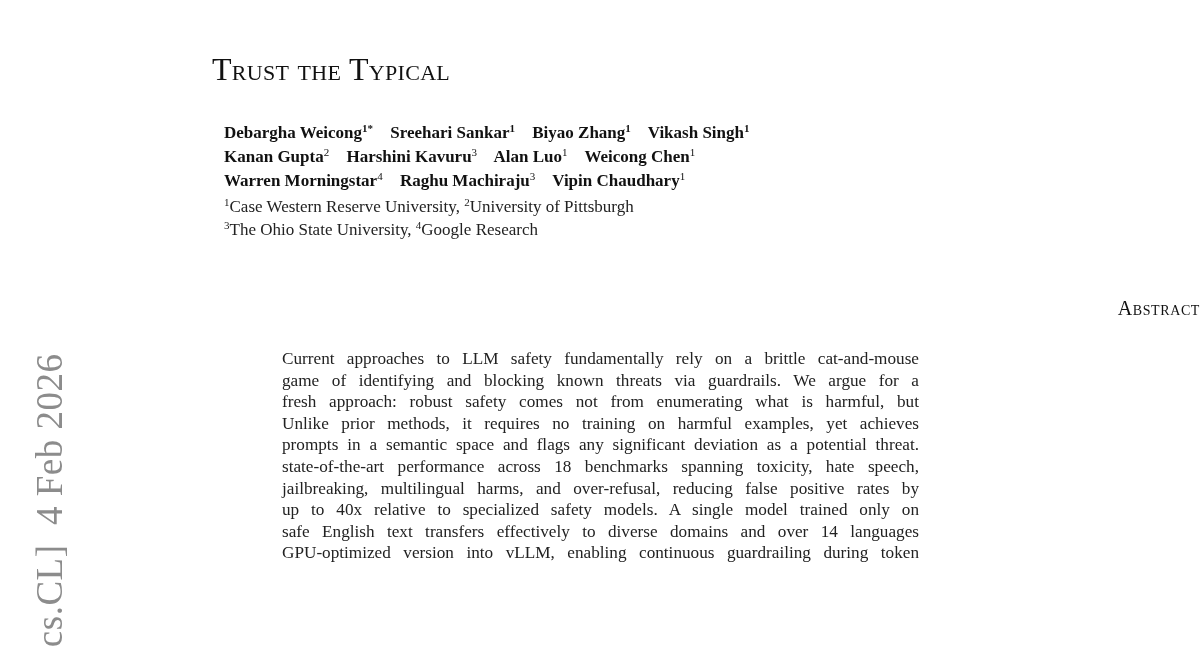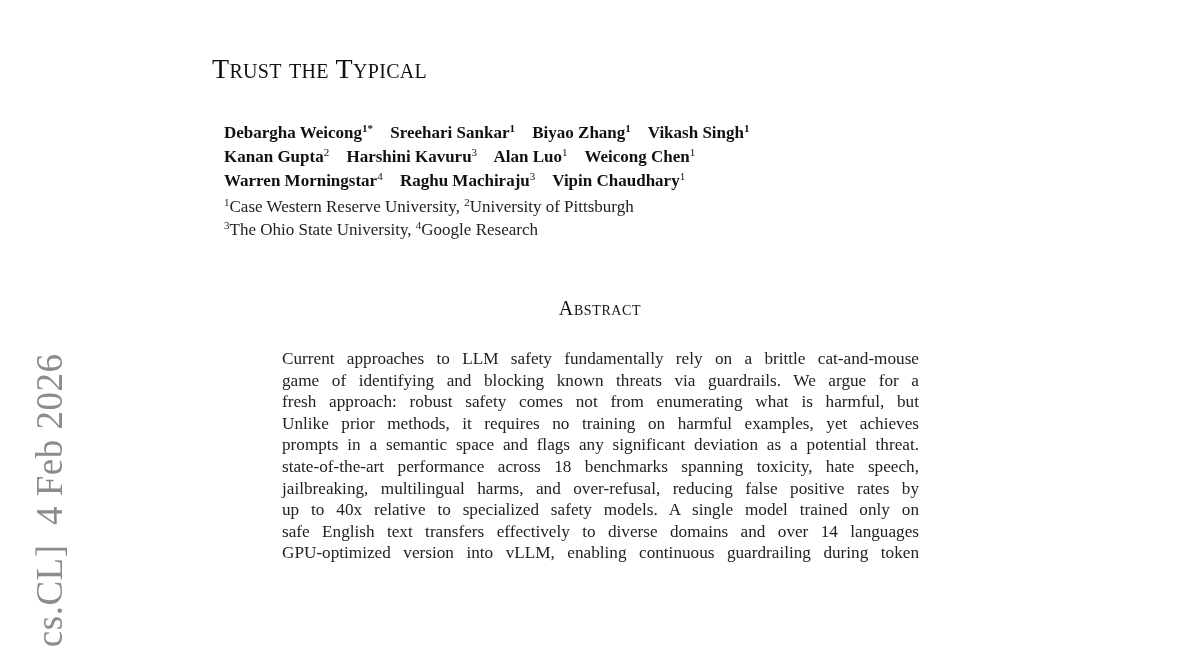--- a/index.html
+++ b/index.html
@@ -27,21 +27,21 @@
       color: #8c8c8c;
       letter-spacing: 0.5px;
       line-height: 40px;
     }
     .title {
       position: absolute;
       left: 212px;
       top: 50px;
       margin: 0;
       font-weight: normal;
-      font-size: 28px;
+      font-size: 32px;
       letter-spacing: 0.3px;
       font-variant: small-caps;
       color: #111;
       line-height: 38px;
     }
     .authors {
       position: absolute;
       left: 224px;
       top: 121px;
       font-size: 17px;
@@ -68,21 +68,21 @@
     .affils sup {
       font-size: 11px;
       line-height: 0;
       vertical-align: 6px;
     }
     .abstract-heading {
       position: absolute;
       left: 0;
       width: 1200px;
       top: 297px;
-      text-align: center;
+      text-align: right;
       font-size: 20px;
       font-variant: small-caps;
       letter-spacing: 0.6px;
       color: #111;
       margin: 0;
       font-weight: normal;
     }
     .abstract-body {
       position: absolute;
       left: 282px;

